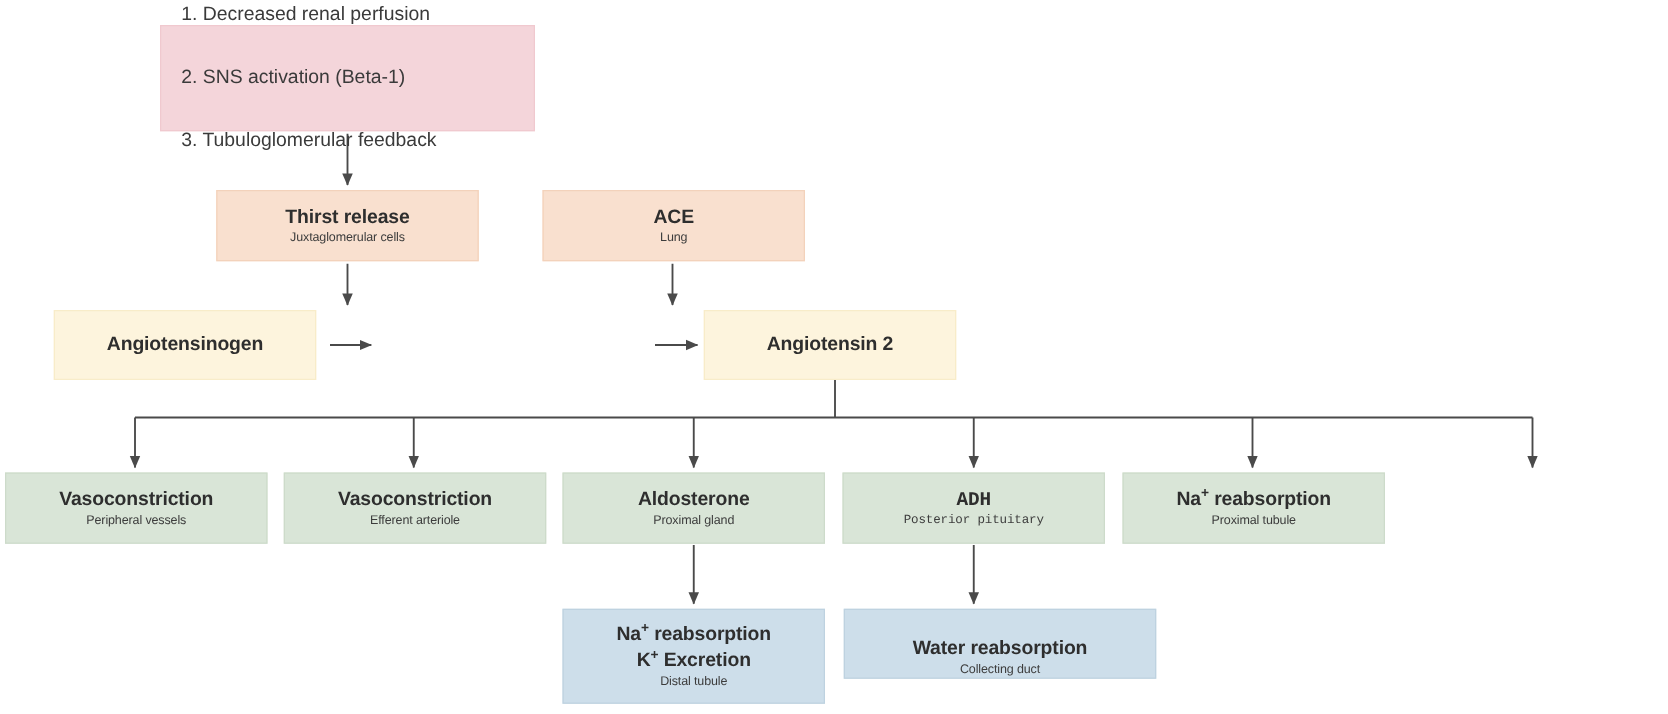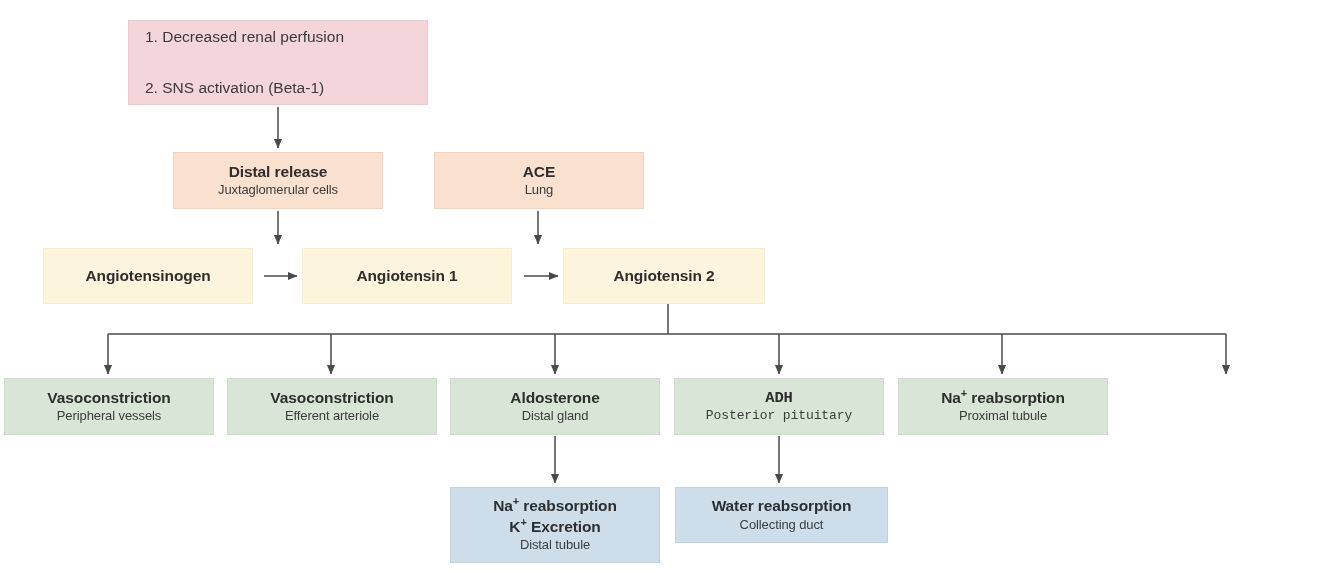--- a/index.html
+++ b/index.html
@@ -31,21 +31,21 @@
     border-style: solid;
   }
   .node .ttl {
     font-weight: bold;
     font-size: 15.5px;
     color: #2e2e2e;
     letter-spacing: -0.1px;
   }
   .node .sub {
     font-weight: normal;
-    font-size: 13px;
+    font-size: 10px;
     color: #3c3c3c;
     letter-spacing: -0.1px;
   }
   .node.left-align {
     align-items: flex-start;
     text-align: left;
     padding-left: 16px;
   }
   .node .line {
     font-size: 15.5px;
@@ -105,74 +105,72 @@
 
       <line x1="555" y1="436" x2="555" y2="483" marker-end="url(#ah)"></line>
 
       <line x1="779" y1="436" x2="779" y2="483" marker-end="url(#ah)"></line>
     </g>
   </svg>
 
   <div class="node pink left-align" style="left:128px; top:20px; width:300px; height:85px;gap:30px;">
     <span class="line">1. Decreased renal perfusion</span>
     <span class="line">2. SNS activation (Beta-1)</span>
+    <span class="line">3. Tubuloglomerular feedback</span>
   </div>
 
   <div class="node peach" style="left:173px; top:152px; width:210px; height:57px;">
-    <span class="ttl">Distal release</span>
+    <span class="ttl">Thirst release</span>
     <span class="sub">Juxtaglomerular cells</span>
   </div>
 
   <div class="node peach" style="left:434px; top:152px; width:210px; height:57px;">
     <span class="ttl">ACE</span>
     <span class="sub">Lung</span>
   </div>
 
   <div class="node cream" style="left:43px; top:248px; width:210px; height:56px;">
     <span class="ttl">Angiotensinogen</span>
   </div>
 
-  <div class="node cream" style="left:302px; top:248px; width:210px; height:56px;">
-    <span class="ttl">Angiotensin 1</span>
-  </div>
 
   <div class="node cream" style="left:563px; top:248px; width:202px; height:56px;">
     <span class="ttl">Angiotensin 2</span>
   </div>
 
   <div class="node green" style="left:4px; top:378px; width:210px; height:57px;">
     <span class="ttl">Vasoconstriction</span>
     <span class="sub">Peripheral vessels</span>
   </div>
 
   <div class="node green" style="left:227px; top:378px; width:210px; height:57px;">
     <span class="ttl">Vasoconstriction</span>
     <span class="sub">Efferent arteriole</span>
   </div>
 
   <div class="node green" style="left:450px; top:378px; width:210px; height:57px;">
     <span class="ttl">Aldosterone</span>
-    <span class="sub">Distal gland</span>
+    <span class="sub">Proximal gland</span>
   </div>
 
   <div class="node green" style="left:674px; top:378px; width:210px; height:57px;font-family:Liberation Mono, monospace;">
     <span class="ttl">ADH</span>
     <span class="sub">Posterior pituitary</span>
   </div>
 
   <div class="node green" style="left:898px; top:378px; width:210px; height:57px;">
     <span class="ttl"><span>Na</span><span class="sup">+</span><span> reabsorption</span></span>
     <span class="sub">Proximal tubule</span>
   </div>
 
 
   <div class="node blue" style="left:450px; top:487px; width:210px; height:76px;">
     <span class="ttl"><span>Na</span><span class="sup">+</span><span> reabsorption</span></span>
     <span class="ttl"><span>K</span><span class="sup">+</span><span> Excretion</span></span>
     <span class="sub">Distal tubule</span>
   </div>
 
-  <div class="node blue" style="left:675px; top:487px; width:213px; height:56px;">
+  <div class="node blue" style="left:675px; top:487px; width:250px; height:56px;justify-content:flex-end;">
     <span class="ttl">Water reabsorption</span>
     <span class="sub">Collecting duct</span>
   </div>
 
 </div>
 
 </body></html>

